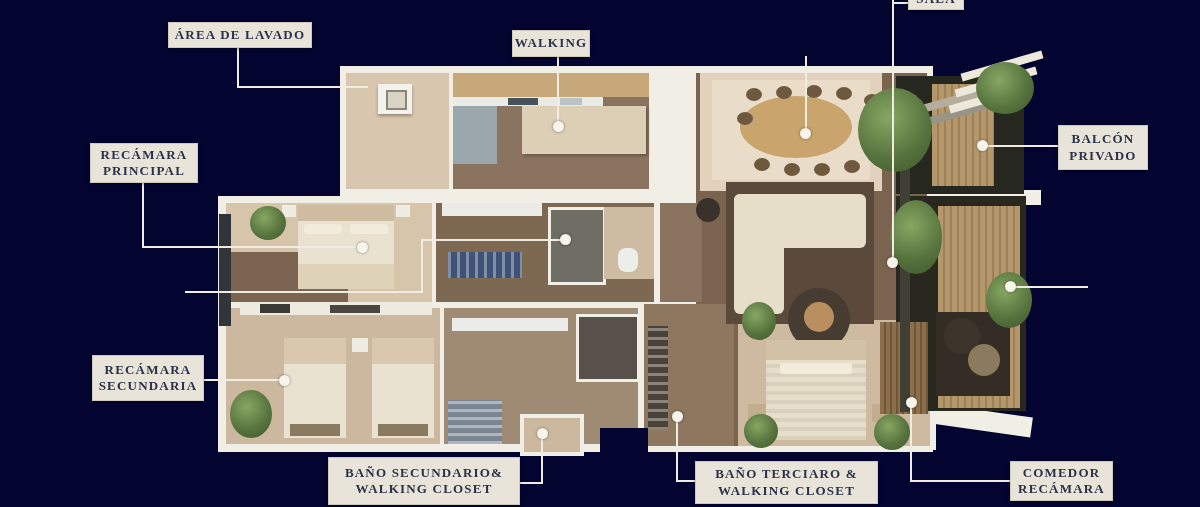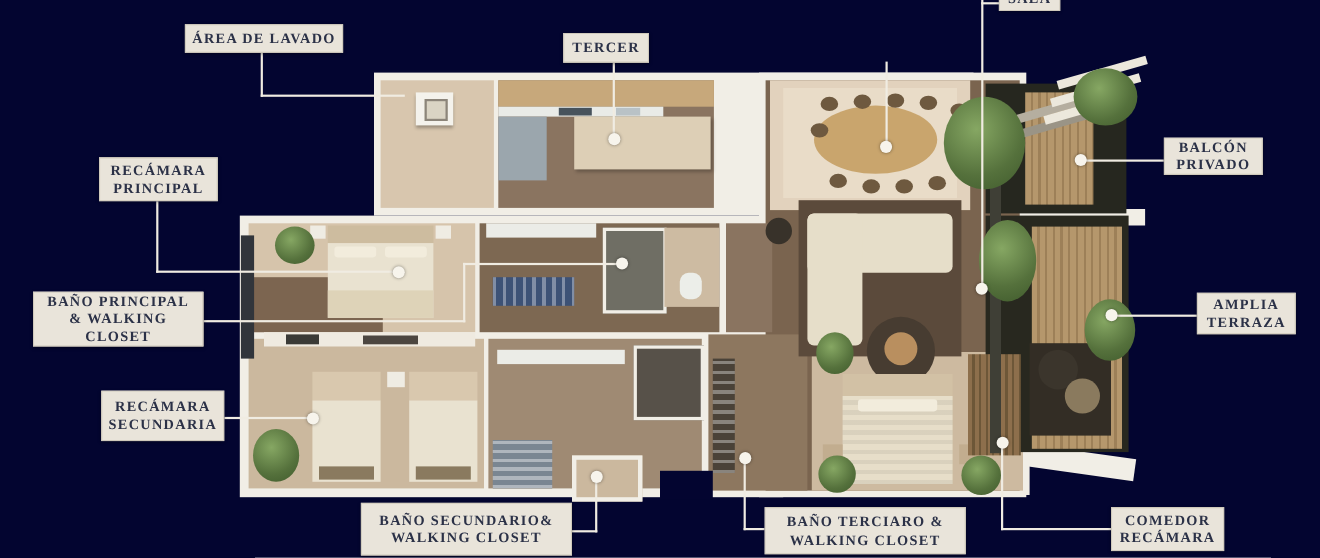--- a/index.html
+++ b/index.html
@@ -187,33 +187,28 @@
   <div class="line" style="left:676px;top:480px;width:19px;height:2px;"></div>
 
   <div class="dot" style="left:906px;top:397px;"></div>
   <div class="line" style="left:910px;top:403px;width:2px;height:79px;"></div>
   <div class="line" style="left:910px;top:480px;width:100px;height:2px;"></div>
 
   <div class="line" style="left:1012px;top:286px;width:76px;height:2px;"></div>
   <div class="dot" style="left:1005px;top:281px;"></div>
 
   <div class="label" style="left:168px;top:22px;width:144px;height:26px;">ÁREA DE LAVADO</div>
-  <div class="label" style="left:512px;top:30px;width:78px;height:27px;">TERCER</div>
+  <div class="label" style="left:512px;top:30px;width:78px;height:27px;">WALKING</div>
   <div class="label" style="left:908px;top:-12px;width:56px;height:22px;">SALA</div>
-  <div class="label" style="left:1058px;top:125px;width:90px;height:34px;">BALCÓN
+  <div class="label" style="left:1058px;top:125px;width:90px;height:45px;">BALCÓN
 PRIVADO</div>
   <div class="label" style="left:90px;top:143px;width:108px;height:40px;">RECÁMARA
 PRINCIPAL</div>
-  <div class="label" style="left:30px;top:265px;width:155px;height:50px;">BAÑO PRINCIPAL
-&amp; WALKING
-CLOSET</div>
   <div class="label" style="left:92px;top:355px;width:112px;height:46px;">RECÁMARA
 SECUNDARIA</div>
   <div class="label" style="left:328px;top:457px;width:192px;height:48px;">BAÑO SECUNDARIO&amp;
 WALKING CLOSET</div>
   <div class="label" style="left:695px;top:461px;width:183px;height:43px;">BAÑO TERCIARO &amp;
 WALKING CLOSET</div>
   <div class="label" style="left:1010px;top:461px;width:103px;height:40px;">COMEDOR
 RECÁMARA</div>
-  <div class="label" style="left:1088px;top:266px;width:90px;height:38px;">AMPLIA
-TERRAZA</div>
 
 </div>
 
 </body></html>

